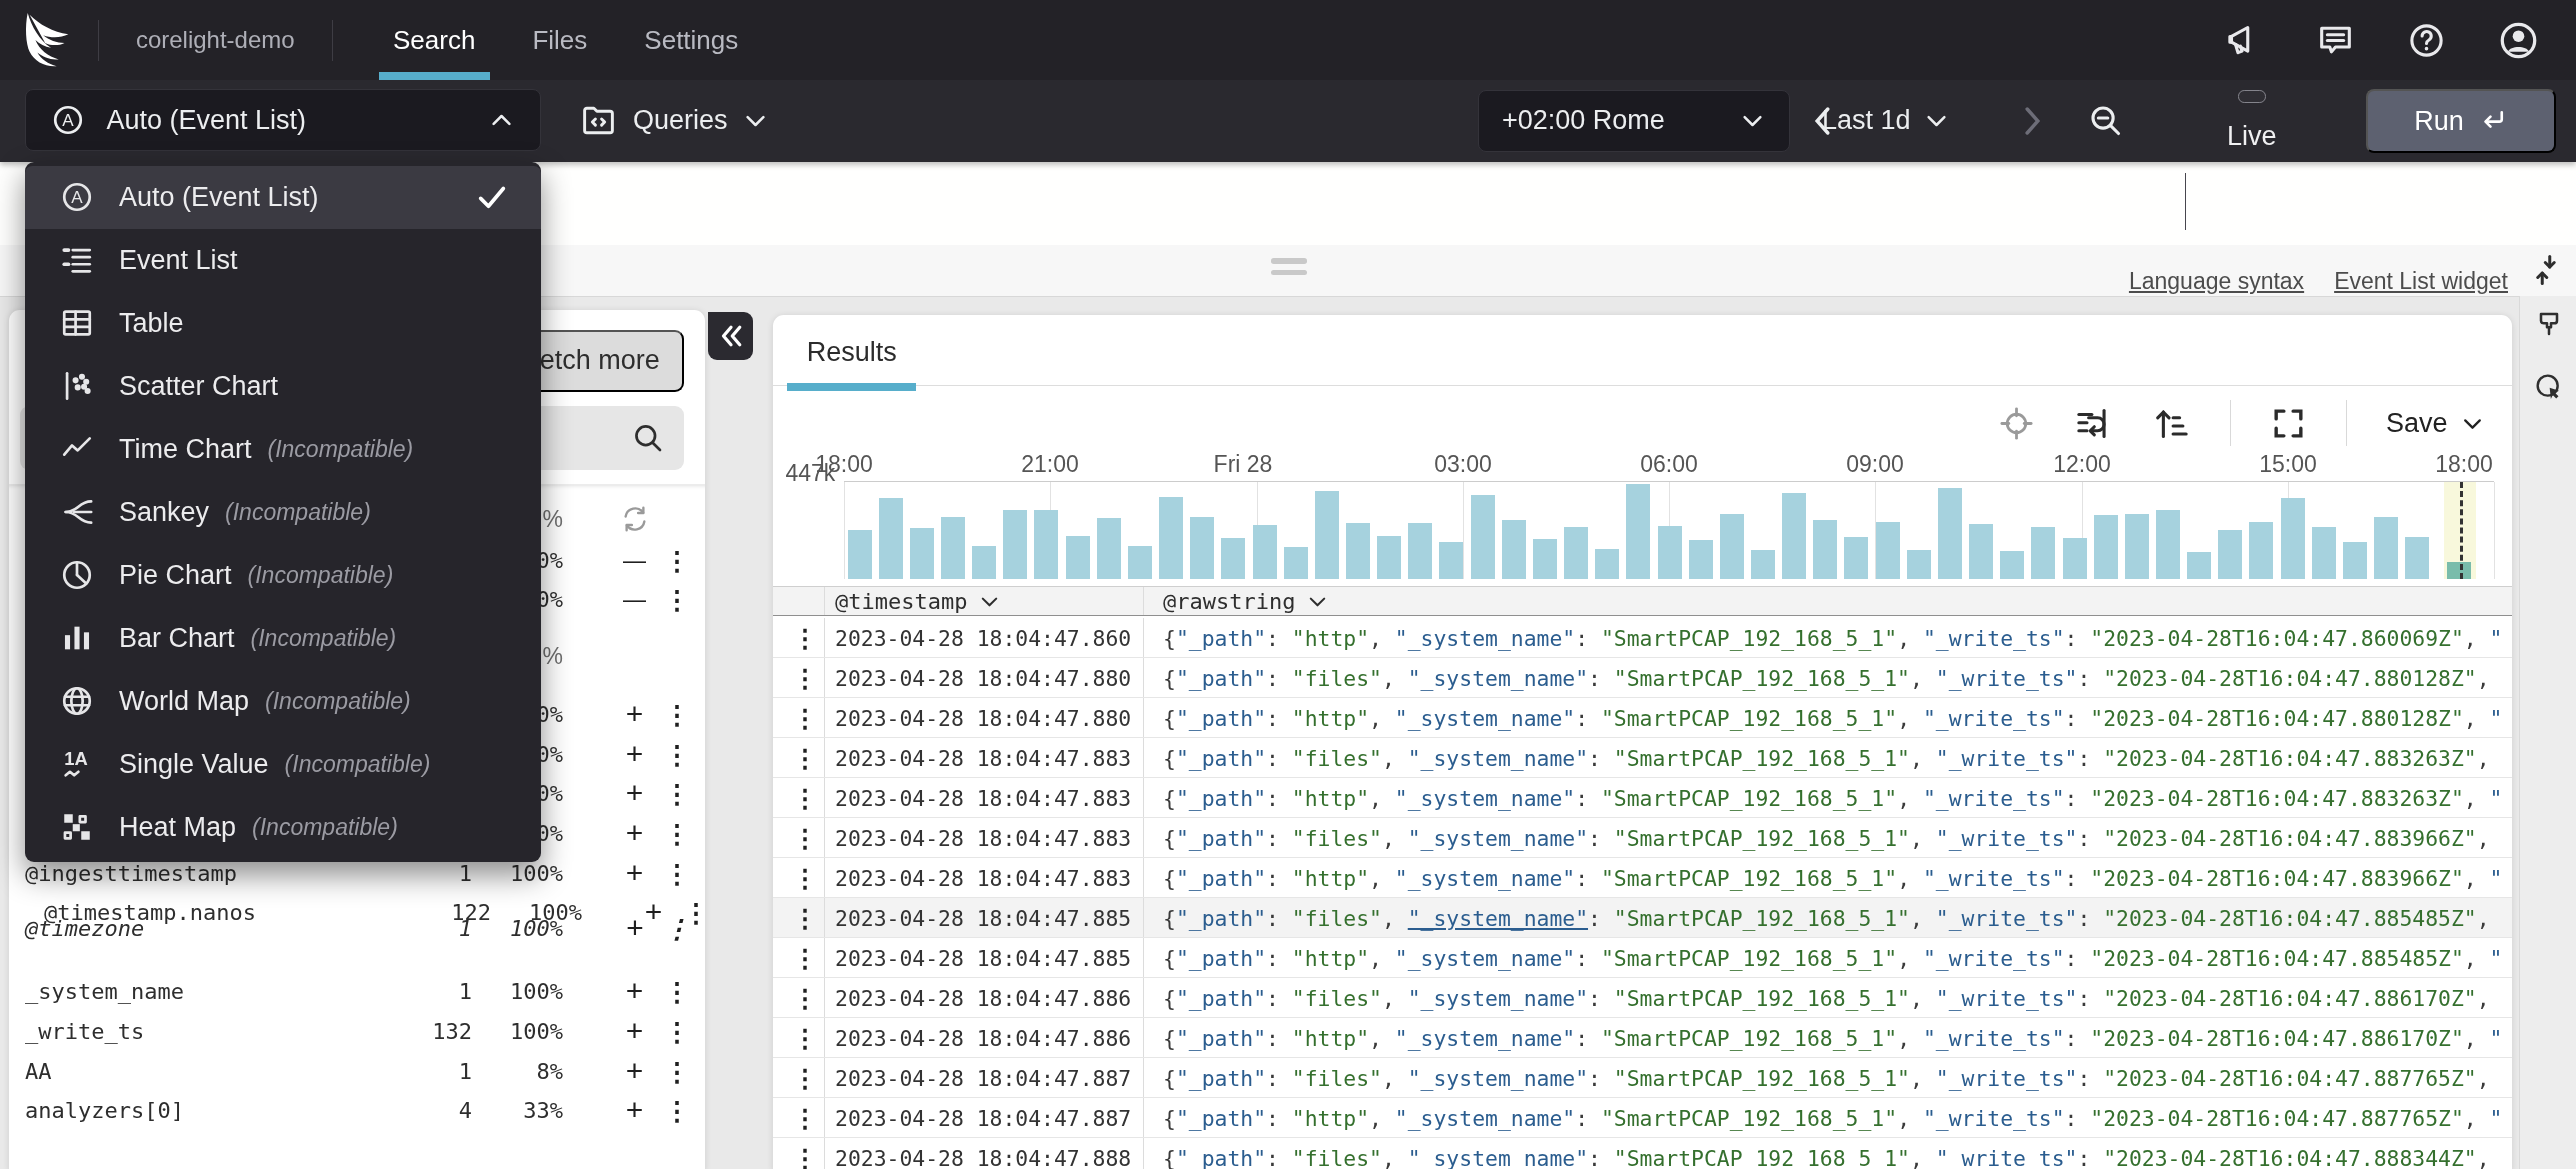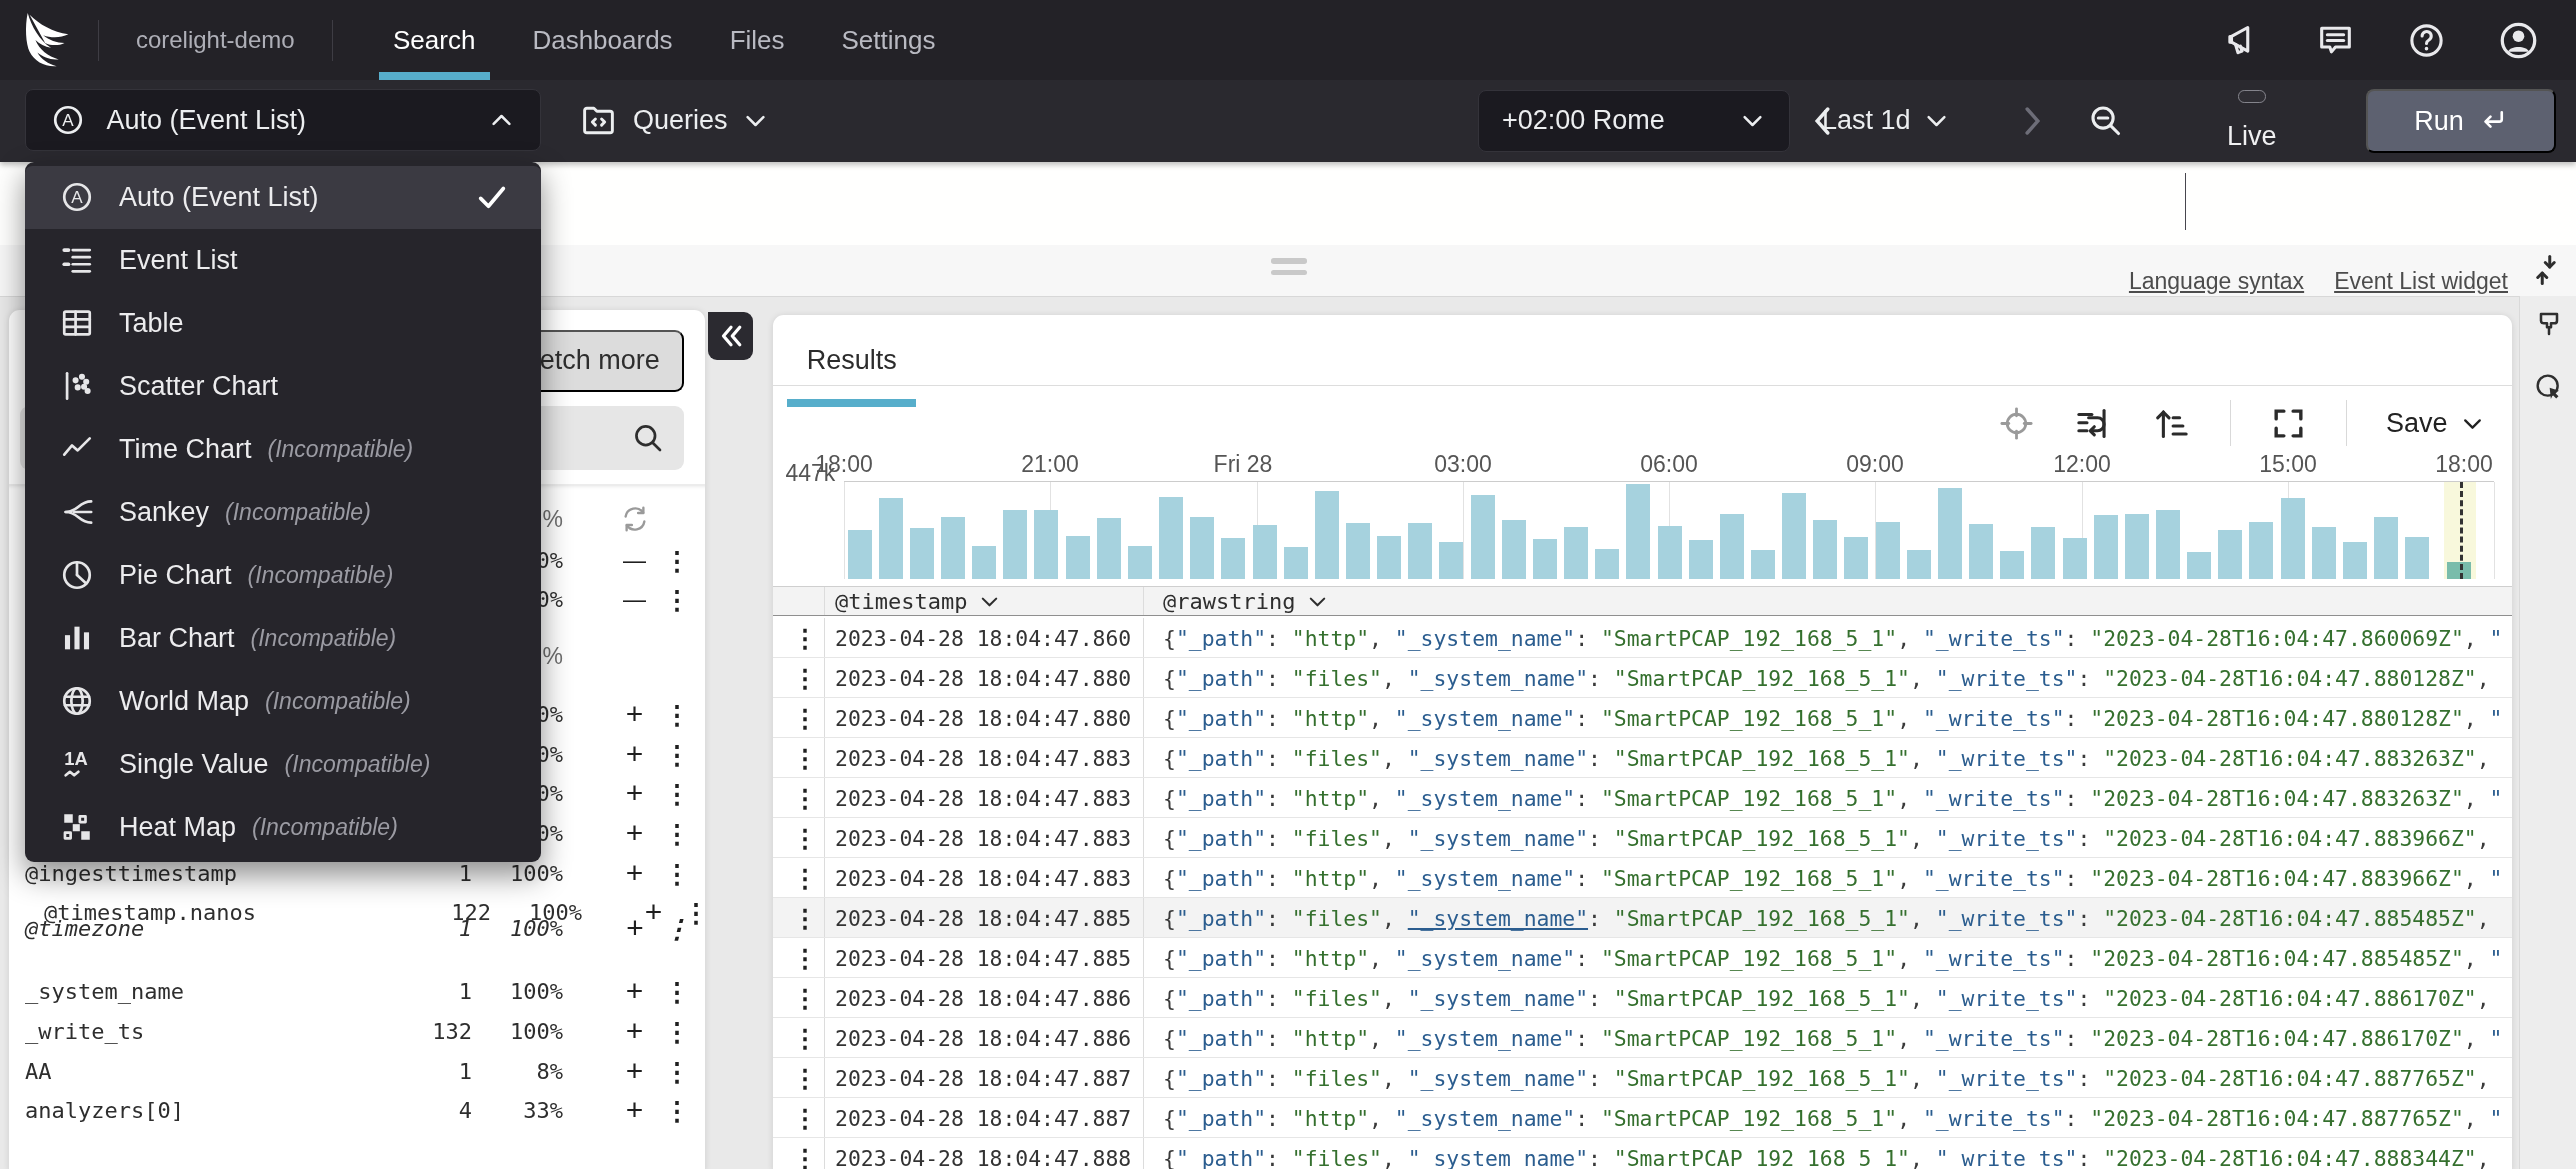--- a/index.html
+++ b/index.html
@@ -91,21 +91,21 @@
   .f-header .f-pct { font-size:23px; }
   .f-refresh { position:absolute; left:611px; top:5.3px; color:#9a9a9a; cursor:pointer; }
   #panel-collapse { position:absolute; left:708px; top:312px; width:45px; height:48px; background:#2b2a30;
                     border-radius:0 9px 9px 9px; display:flex; align-items:center; justify-content:center;
                     color:#ffffff; cursor:pointer; z-index:20; }
 
   
   #results-panel { position:absolute; left:773px; top:315px; width:1739px; height:855px; background:#ffffff;
                    border-radius:10.7px 10.7px 0 0; box-shadow:0 1.8px 7.1px rgba(0,0,0,.12); }
   #results-tabrow { position:absolute; left:0; top:0; width:1739px; height:71px; border-bottom:0.9px solid #dddddd; }
-  #results-tab { position:absolute; left:14.2px; top:0; height:91px; padding:0 19.6px; display:flex;
+  #results-tab { position:absolute; left:14.2px; top:0; height:75px; padding:0 19.6px; display:flex;
                  align-items:center; font-size:27px; color:#2c2c2c; cursor:pointer; }
   #results-tab::after { content:""; position:absolute; left:0; right:0; bottom:-0.9px; height:8px; background:#57aecb; }
   #results-icons { position:absolute; right:27px; top:85px; display:flex; align-items:center; gap:39px; }
   .r-icon { color:#2b2b2b; cursor:pointer; }
   .r-icon.dim { color:#9a9a9a; }
   .r-sep { width:0.9px; height:46px; background:#d9d9d9; }
   #save-btn { display:flex; align-items:center; gap:12.5px; font-size:27px; color:#222; cursor:pointer; }
 
   
   #chart-ylabel { position:absolute; left:12.5px; top:145px; font-size:23px; color:#555; }
@@ -159,21 +159,20 @@
     <svg width="62" height="62" viewBox="0 0 64 64" fill="#ffffff">
       <path d="M10 4 C14 18 22 32 34 40 C28 39 22 36 18 32 C22 42 31 49 42 52 C34 53 26 50 20 45 C24 52 31 57 40 59 C28 60 17 54 12 44 C8 36 7 18 10 4 Z"></path>
       <path d="M12 6 C22 16 36 24 52 26 C44 30 34 30 26 27 C32 32 40 35 48 35 C42 38 34 38 28 35 Z"></path>
     </svg>
   </div>
   <div class="nav-div"></div>
   <div class="nav-workspace">corelight-demo</div>
   <div class="nav-div"></div>
   <nav id="nav-tabs">
       <div class="nav-tab active">Search</div>
-      <div class="nav-tab">Dashboards</div>
       <div class="nav-tab">Files</div>
       <div class="nav-tab">Settings</div>
     </nav>
   <div id="nav-icons">
       <span class="nav-icon">
         <svg width="39" height="39" viewBox="0 0 24 24" fill="none" stroke="currentColor" stroke-width="1.9" stroke-linecap="round" stroke-linejoin="round">
           <path d="M14 4 L4 9.5 V13 L14 18.5 Z"></path>
           <path d="M4 9.5 H3 V13 H4"></path>
           <path d="M6.5 14.5 L8 19.5 L10.5 18.5 L9.5 15.5"></path>
         </svg>

